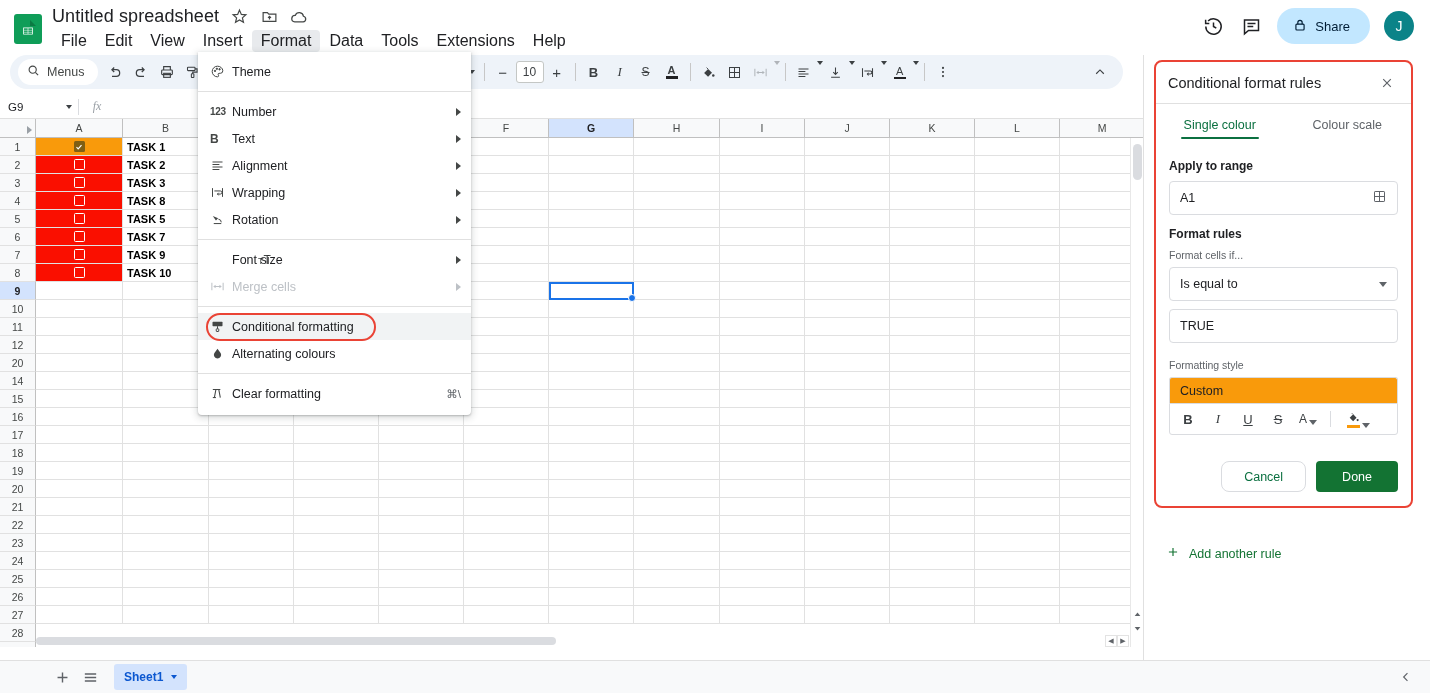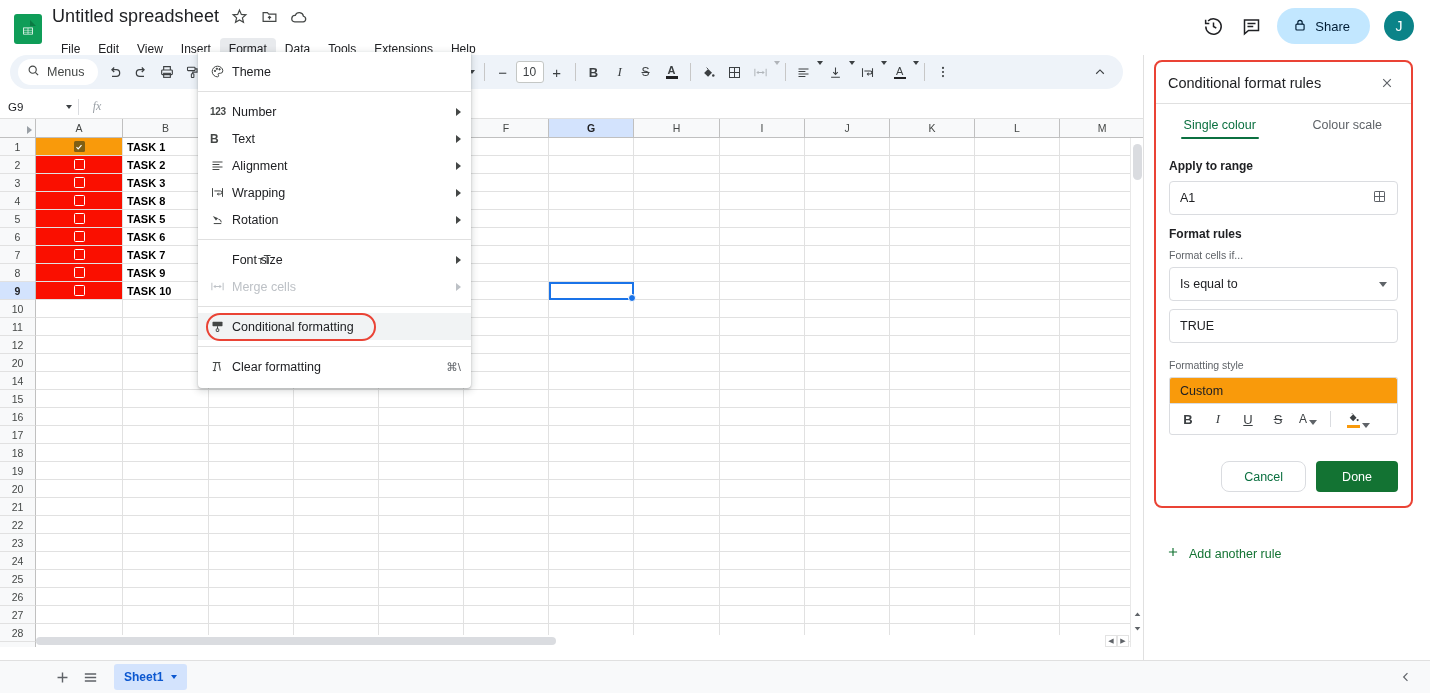--- a/index.html
+++ b/index.html
@@ -18,21 +18,21 @@
     position:absolute; left:14px; top:14px; width:28px; height:30px;
     background:#0f9d58; border-radius:3px;
     display:flex; align-items:center; justify-content:center;
   }
   .doc-logo svg { display:block; }
   .title-row { position:absolute; left:52px; top:6px; display:flex; align-items:center; gap:10px; }
   .doc-title { font-size:18px; color:#202124; letter-spacing:.1px; }
   .title-icon { width:20px; height:20px; color:#444746; display:flex; align-items:center; justify-content:center; cursor:pointer; }
   .menubar { position:absolute; left:52px; top:30px; display:flex; gap:0px; }
   .menu-item {
-    font-size:12px; color:#202124; padding:3px 9px; border-radius:4px; cursor:pointer; line-height:16px;margin-top:8px;
+    font-size:16px; color:#202124; padding:3px 9px; border-radius:4px; cursor:pointer; line-height:16px;
   }
   .menu-item.active { background:#e8eaed; }
 
   .header-right { position:absolute; right:16px; top:8px; display:flex; align-items:center; gap:14px; }
   .hr-icon { width:24px; height:24px; color:#202124; display:flex; align-items:center; justify-content:center; cursor:pointer; }
   .share-btn {
     display:flex; align-items:center; gap:8px;
     background:#c2e7ff; color:#001d35; border:none; border-radius:18px;
     height:36px; padding:0 20px 0 16px; font-size:13px; cursor:pointer;
     font-family:"Liberation Sans", sans-serif;
@@ -552,37 +552,20 @@
           <div class="cell" style="width: 85px;"></div>
           <div class="cell" style="width: 85px;"></div>
           <div class="cell" style="width: 85px;"></div>
           <div class="cell" style="width: 85px;"></div>
           <div class="cell" style="width: 85px;"></div>
         </div>
         <div class="grid-row">
           <div class="cell ca" style="width: 87px; background: rgb(250, 15, 0);">
             <div class="cb-off"></div>
           </div>
-          <div class="cell" style="width: 86px;">TASK 6</div>
-          <div class="cell" style="width: 85px;"></div>
-          <div class="cell" style="width: 85px;"></div>
-          <div class="cell" style="width: 85px;"></div>
-          <div class="cell" style="width: 85px;"></div>
-          <div class="cell" style="width: 85px;"></div>
-          <div class="cell" style="width: 86px;"></div>
-          <div class="cell" style="width: 85px;"></div>
-          <div class="cell" style="width: 85px;"></div>
-          <div class="cell" style="width: 85px;"></div>
-          <div class="cell" style="width: 85px;"></div>
-          <div class="cell" style="width: 85px;"></div>
-        </div>
-        <div class="grid-row">
-          <div class="cell ca" style="width: 87px; background: rgb(250, 15, 0);">
-            <div class="cb-off"></div>
-          </div>
           <div class="cell" style="width: 86px;">TASK 7</div>
           <div class="cell" style="width: 85px;"></div>
           <div class="cell" style="width: 85px;"></div>
           <div class="cell" style="width: 85px;"></div>
           <div class="cell" style="width: 85px;"></div>
           <div class="cell" style="width: 85px;"></div>
           <div class="cell" style="width: 86px;"></div>
           <div class="cell" style="width: 85px;"></div>
           <div class="cell" style="width: 85px;"></div>
           <div class="cell" style="width: 85px;"></div>
@@ -1013,20 +996,28 @@
       <div class="fm-div"></div>
       <div class="fmi hi">
         <span class="ic">
           <svg width="15" height="15" viewBox="0 0 24 24" fill="none" stroke="currentColor" stroke-width="1.6">
             <rect x="4" y="4.5" width="16" height="7" rx="1" fill="currentColor" stroke="none"></rect>
             <path d="M12 11.5v4.2"></path>
             <rect x="10" y="15.7" width="4" height="4.3" rx=".7"></rect>
           </svg>
         </span>
         <span class="lbl">Conditional formatting</span>
+      </div>
+      <div class="fmi">
+        <span class="ic">
+          <svg width="15" height="15" viewBox="0 0 24 24" fill="none" stroke="currentColor" stroke-width="1.6">
+            <path d="M12 4.5l5.2 7.2a5.8 5.8 0 1 1-10.4 0z" fill="currentColor" stroke="none"></path>
+          </svg>
+        </span>
+        <span class="lbl">Alternating colours</span>
       </div>
       <div class="fm-div"></div>
       <div class="fmi">
         <span class="ic">
           <svg width="15" height="15" viewBox="0 0 24 24" fill="none" stroke="currentColor" stroke-width="1.7">
             <path d="M4.5 5.5h12M9.5 5.5L7 18.5M14 5.5L16.5 18.5"></path>
             <path d="M4.5 18.5h5"></path>
           </svg>
         </span>
         <span class="lbl">Clear formatting</span>

